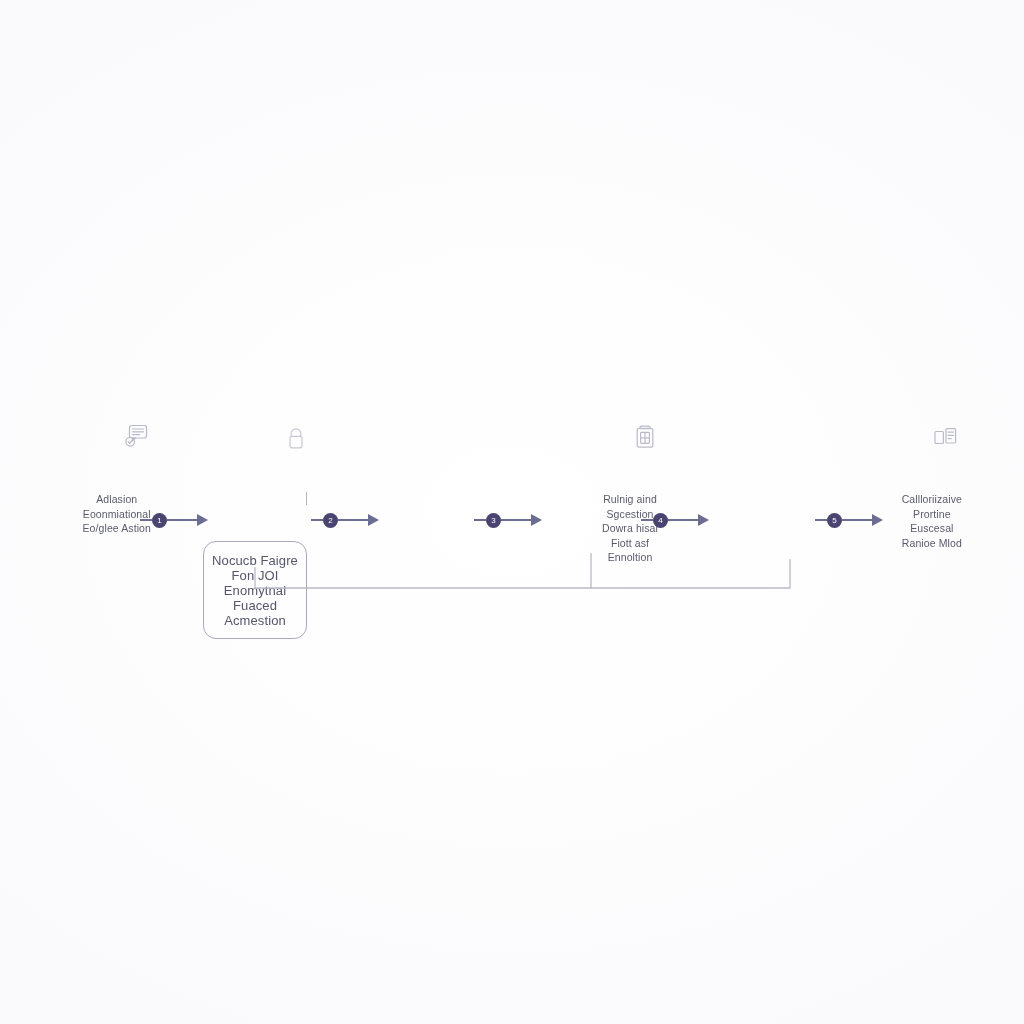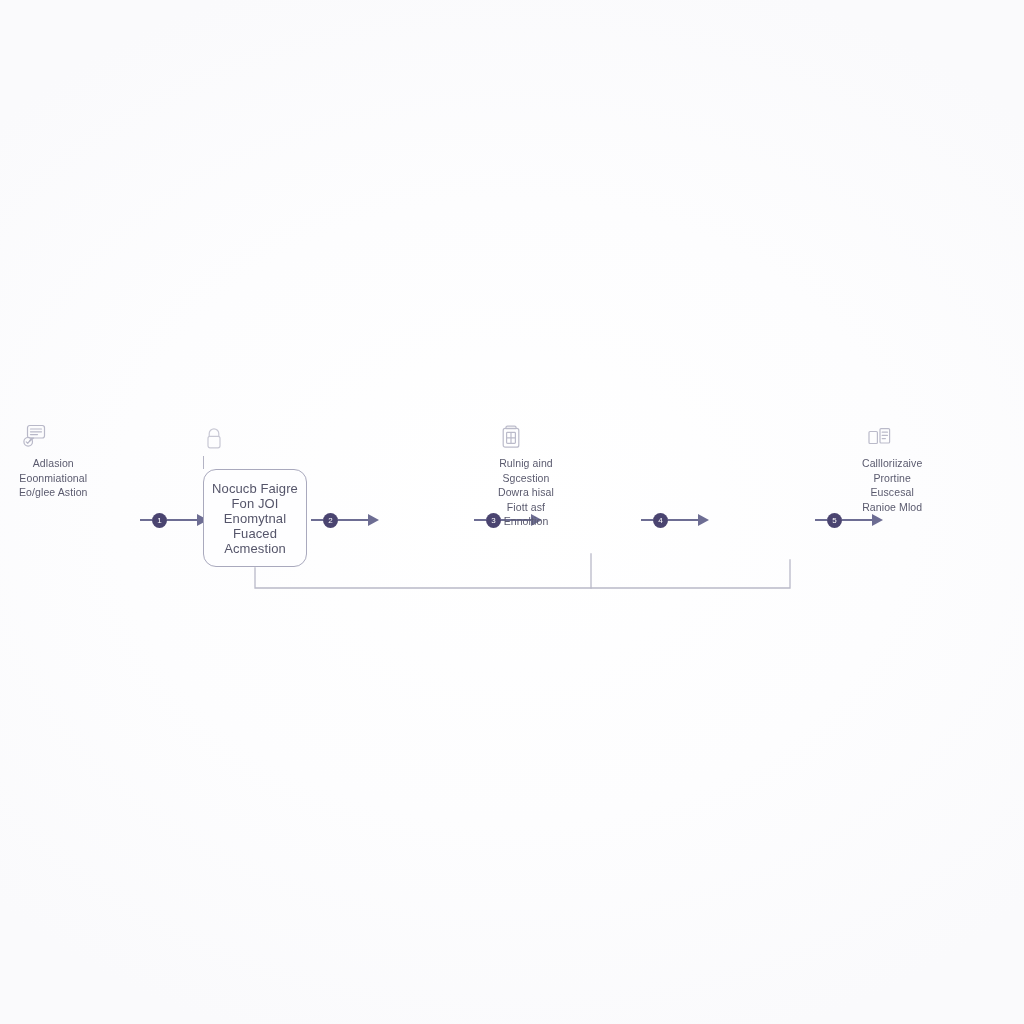--- a/index.html
+++ b/index.html
@@ -32,21 +32,22 @@
     height: 210px;
   }
 
   
   .node {
     position: absolute;
     top: 0;
     width: 132px;
     display: flex;
     flex-direction: column;
-    align-items: flex-start;
+    align-items: flex-end;
+    gap: 36px;
   }
 
   .node-icon {
     height: 42px;
     display: flex;
     align-items: flex-end;
     justify-content: center;
     margin-bottom: 4px;
   }
   .node-icon svg {
@@ -195,21 +196,21 @@
     </div>
 
 
     <div class="conn" style="left:474px; width:68px;">
       <div class="seg-a"></div>
       <div class="badge">3</div>
       <div class="seg-b"></div>
       <div class="head"></div>
     </div>
 
-    <div class="node" style="left:498px;">
+    <div class="node" style="left:526px;">
       <div class="node-icon">
         <svg width="26" height="30" viewBox="0 0 26 30" fill="none" stroke="#9292aa" stroke-width="1.2" stroke-linecap="round" stroke-linejoin="round">
           <path d="M9.5 4.2 h7 a1.6 1.6 0 0 1 1.6 1.6 v0.8 h-10.2 v-0.8 a1.6 1.6 0 0 1 1.6 -1.6 z"></path>
           <rect x="5.2" y="6.4" width="15.6" height="18.8" rx="2"></rect>
           <rect x="8.6" y="10.4" width="8.8" height="11" rx="0.8"></rect>
           <line x1="13" y1="10.6" x2="13" y2="21.2"></line>
           <line x1="8.8" y1="15.8" x2="17.2" y2="15.8"></line>
         </svg>
       </div>
       <div class="node-label">Rulnig aind
@@ -227,21 +228,21 @@
     </div>
 
 
     <div class="conn" style="left:815px; width:68px;">
       <div class="seg-a"></div>
       <div class="badge">5</div>
       <div class="seg-b"></div>
       <div class="head"></div>
     </div>
 
-    <div class="node" style="left:862px;">
+    <div class="node" style="left:830px;">
       <div class="node-icon">
         <svg width="34" height="28" viewBox="0 0 34 28" fill="none" stroke="#9292aa" stroke-width="1.2" stroke-linecap="round" stroke-linejoin="round">
           <rect x="7" y="7.5" width="8.4" height="12" rx="1"></rect>
           <rect x="18" y="4.6" width="9.6" height="14.4" rx="1"></rect>
           <line x1="20.2" y1="8.2" x2="25.4" y2="8.2"></line>
           <line x1="20.2" y1="11.4" x2="25.4" y2="11.4"></line>
           <line x1="20.2" y1="14.6" x2="23.4" y2="14.6"></line>
         </svg>
       </div>
       <div class="node-label">Callloriizaive

